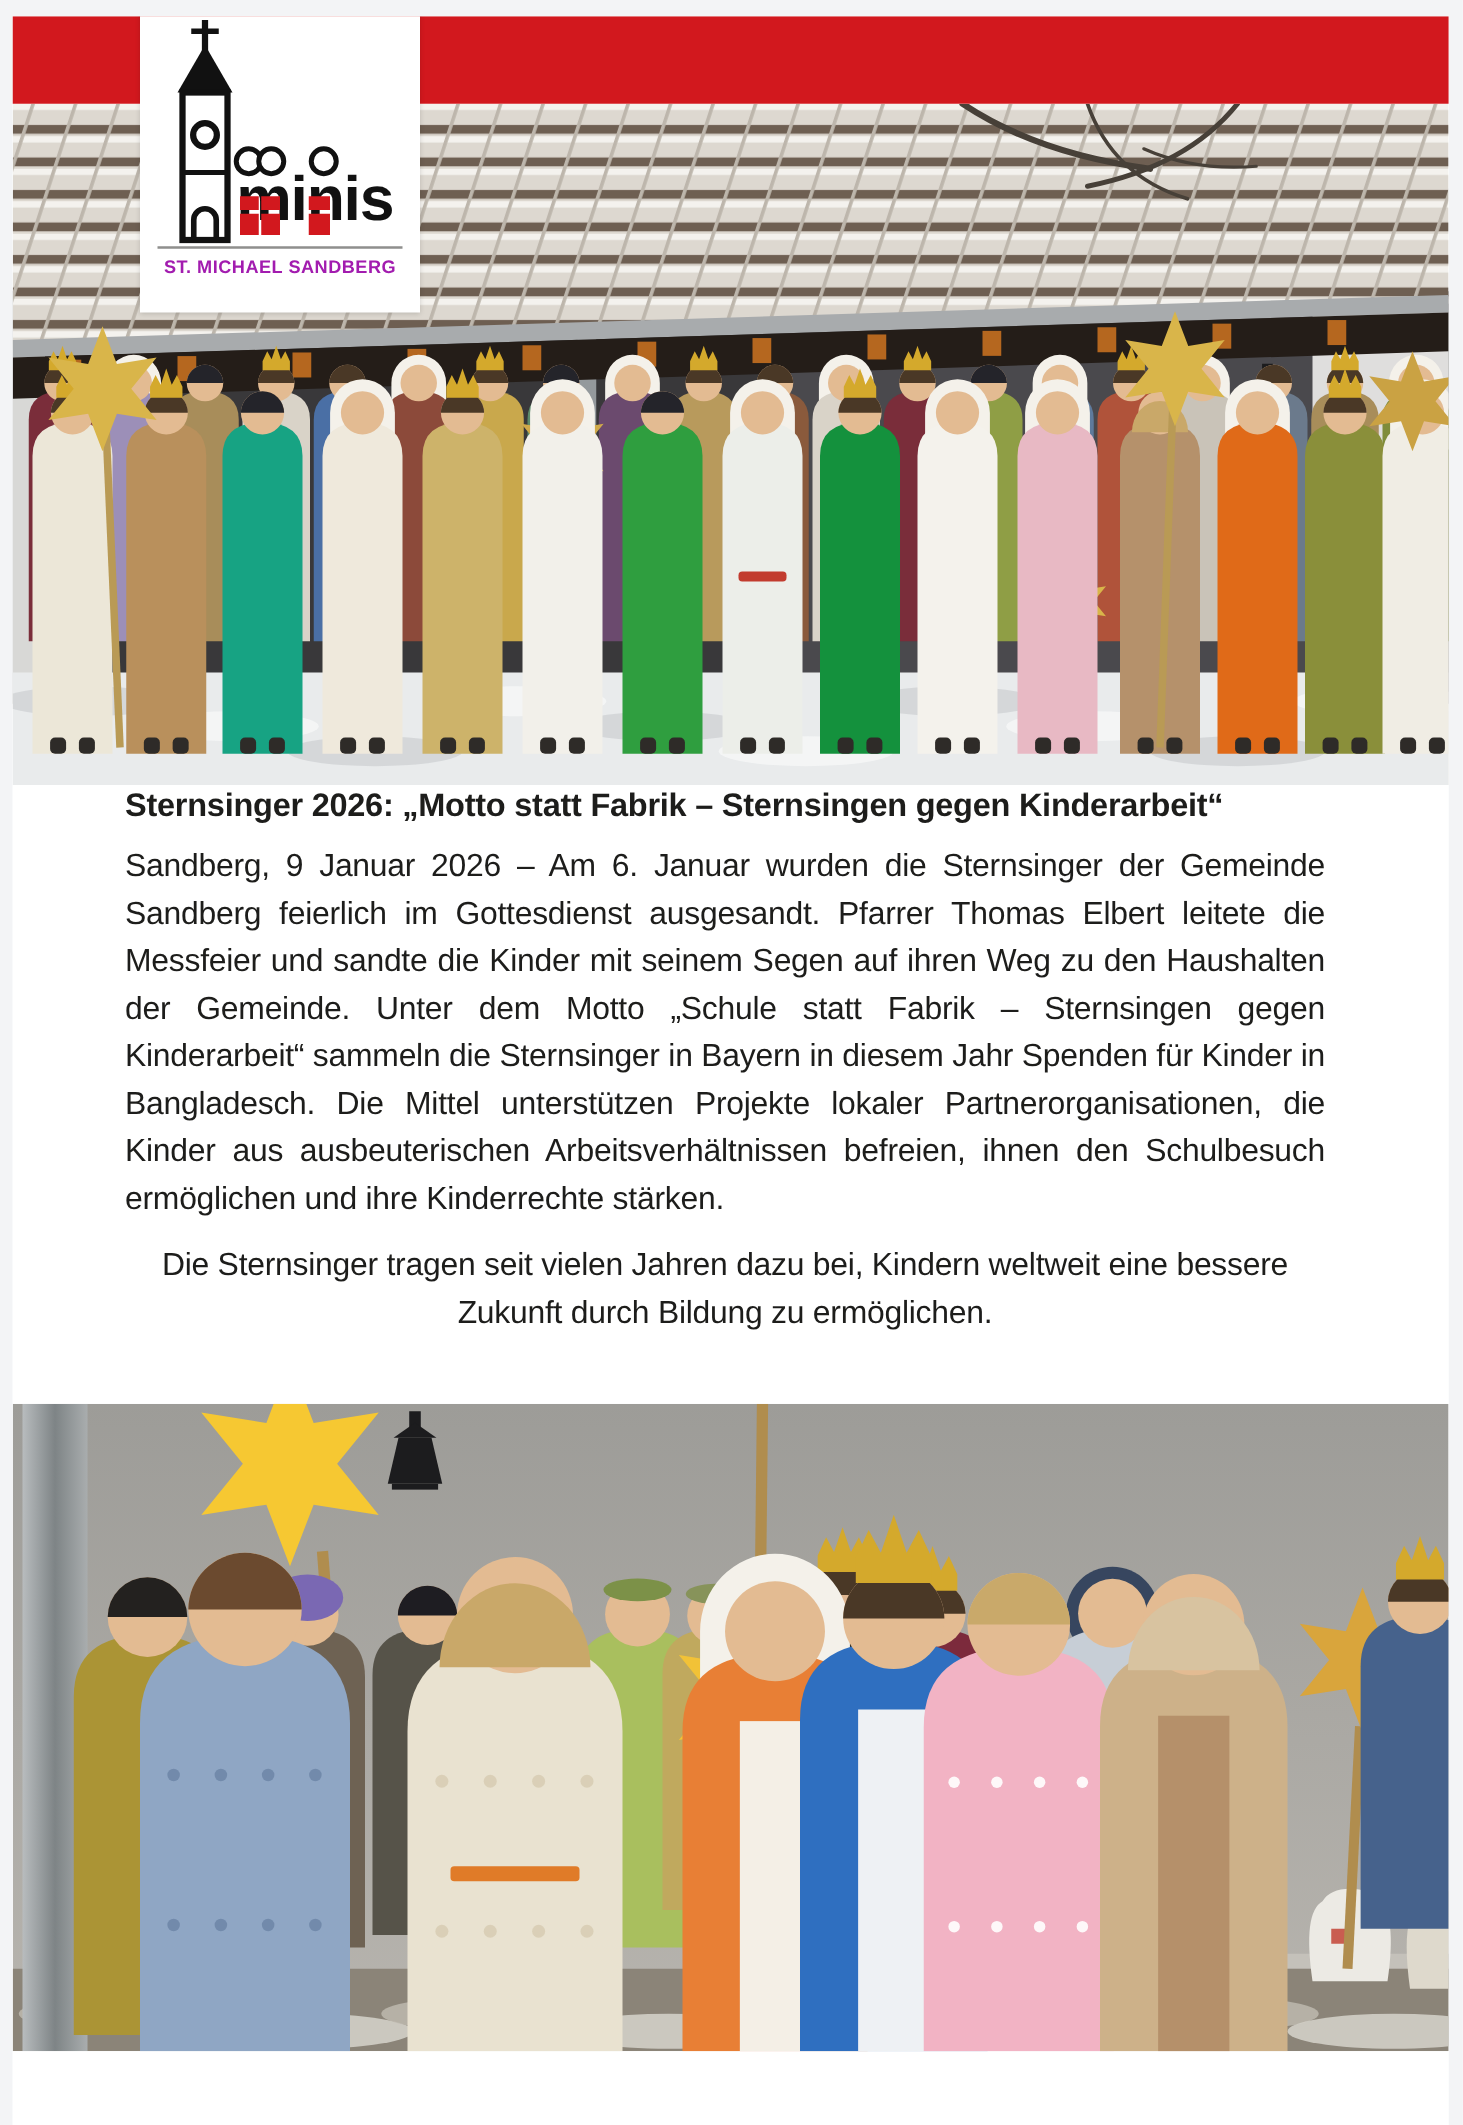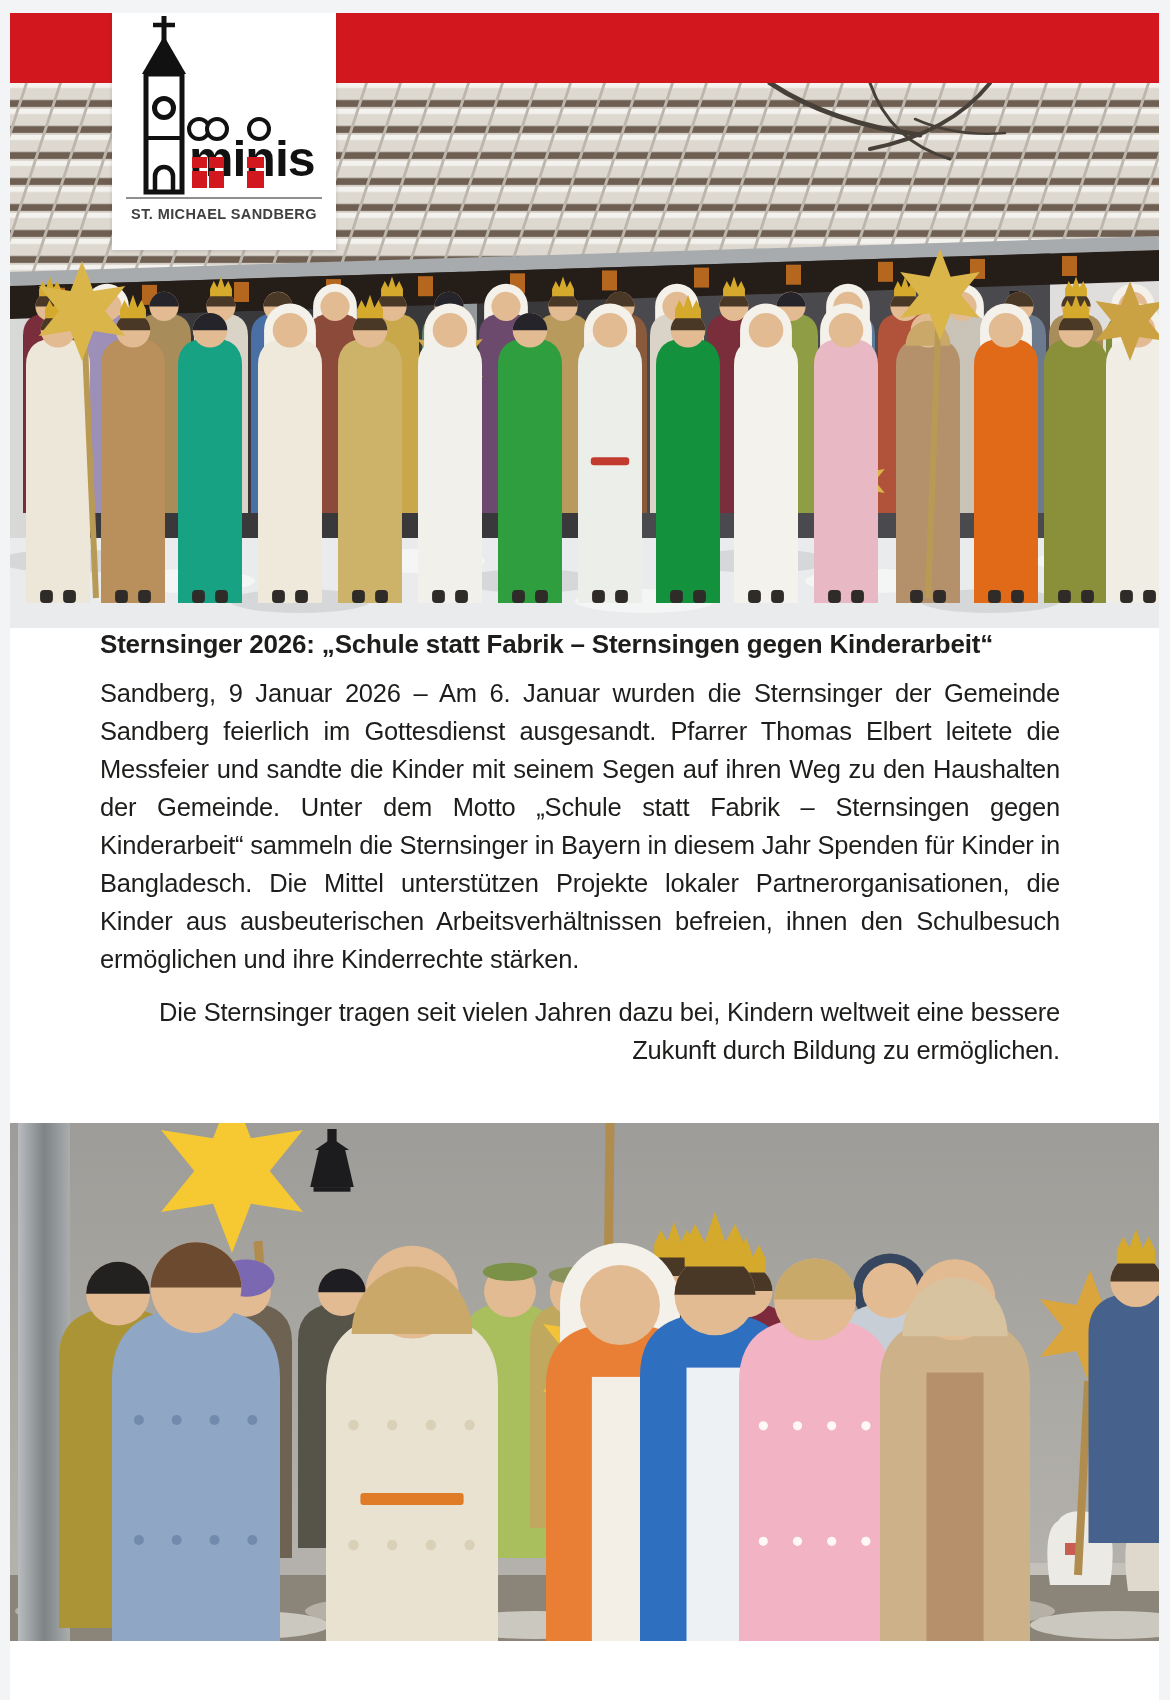--- a/index.html
+++ b/index.html
@@ -8,21 +8,21 @@
   .content{position:absolute;left:10px;top:13px;width:1149px;height:1687px;background:#ffffff;overflow:hidden;}
   .redbar{position:absolute;left:0;top:0;width:1149px;height:70px;background:#d2181e;}
   .photo{position:absolute;left:0;margin:0;padding:0;overflow:hidden;}
   .photo svg{display:block;}
   .photo1{top:70px;width:1149px;height:545px;}
   .photo2{top:1110px;width:1149px;height:518px;}
   .logo-box{position:absolute;left:102px;top:-5px;width:224px;height:242px;background:#ffffff;
             box-shadow:0 1px 4px rgba(0,0,0,.15);z-index:5;display:flex;flex-direction:column;align-items:center;}
   .logo-box svg{display:block;margin-top:2px;}
   .logo-rule{width:196px;border-top:2px solid #8f8f8d;margin-top:1px;}
-  .logo-subtitle{margin-top:7px;font-size:14.5px;font-weight:bold;letter-spacing:.4px;color:#404040;white-space:nowrap;}
+  .logo-subtitle{margin-top:7px;font-size:14.5px;font-weight:bold;letter-spacing:.4px;color:#a21caf;white-space:nowrap;}
   .article{position:absolute;top:615px;left:90px;width:960px;}
   .headline{font-size:26px;font-weight:bold;letter-spacing:-.2px;line-height:32px;margin:0 0 14px 0;}
   .body-para{font-size:25.5px;line-height:38px;letter-spacing:-.2px;margin:0 0 15px 0;}
   .body-para .b{font-weight:normal;}
 </style>
 </head>
 <body>
 
 <div class="page">
   <div class="content">
@@ -272,23 +272,23 @@
           <circle cx="87" cy="119" r="10" fill="#fff" stroke="#111" stroke-width="4"></circle>
           <circle cx="105" cy="119" r="10" fill="#fff" stroke="#111" stroke-width="4"></circle>
           <circle cx="147" cy="119" r="10" fill="#fff" stroke="#111" stroke-width="4"></circle>
         </g>
       </svg>
       <div class="logo-rule"></div>
       <div class="logo-subtitle">ST. MICHAEL SANDBERG</div>
     </div>
 
     <section class="article">
-      <h1 class="headline">Sternsinger 2026: „Schule statt Fabrik – Sternsingen gegen Kinderarbeit“</h1>
+      <h1 class="headline">Sternsinger 2026: „Motto statt Fabrik – Sternsingen gegen Kinderarbeit“</h1>
       <p class="body-para" style="text-align: justify;"><span>Sandberg, 9 Januar 2026 – Am 6. Januar wurden die Sternsinger der Gemeinde Sandberg feierlich im Gottesdienst ausgesandt. </span><span class="b">Pfarrer Thomas Elbert</span><span> leitete die Messfeier und sandte die Kinder mit seinem Segen auf ihren Weg zu den Haushalten der Gemeinde. Unter dem Motto </span><span class="b">„Schule statt Fabrik – Sternsingen gegen Kinderarbeit“</span><span> sammeln die Sternsinger in Bayern in diesem Jahr Spenden für Kinder in Bangladesch. Die Mittel unterstützen Projekte lokaler Partnerorganisationen, die Kinder aus ausbeuterischen Arbeitsverhältnissen befreien, ihnen den Schulbesuch ermöglichen und ihre Kinderrechte stärken.</span></p>
-      <p class="body-para" style="text-align: right;"><span>Die Sternsinger tragen seit vielen Jahren dazu bei, Kindern weltweit eine bessere Zukunft durch Bildung zu ermöglichen.</span></p>
+      <p class="body-para" style="text-align: center;"><span>Die Sternsinger tragen seit vielen Jahren dazu bei, Kindern weltweit eine bessere Zukunft durch Bildung zu ermöglichen.</span></p>
     </section>
 
     <figure class="photo photo2" role="img" aria-label="Nahaufnahme einer Sternsinger-Gruppe mit goldenen Kronen und gelben Sternen vor grauer Wand">
       <svg id="scene2" width="1149" height="518" viewBox="0 0 1149 518" preserveAspectRatio="none">
           <defs>
             <linearGradient id="wallg" x1="0" y1="0" x2="0" y2="1">
           <stop offset="0" stop-color="#9d9c98"></stop>
               <stop offset="1" stop-color="#b8b5af"></stop>
         </linearGradient>
         <linearGradient id="poleg" x1="0" y1="0" x2="1" y2="0">

